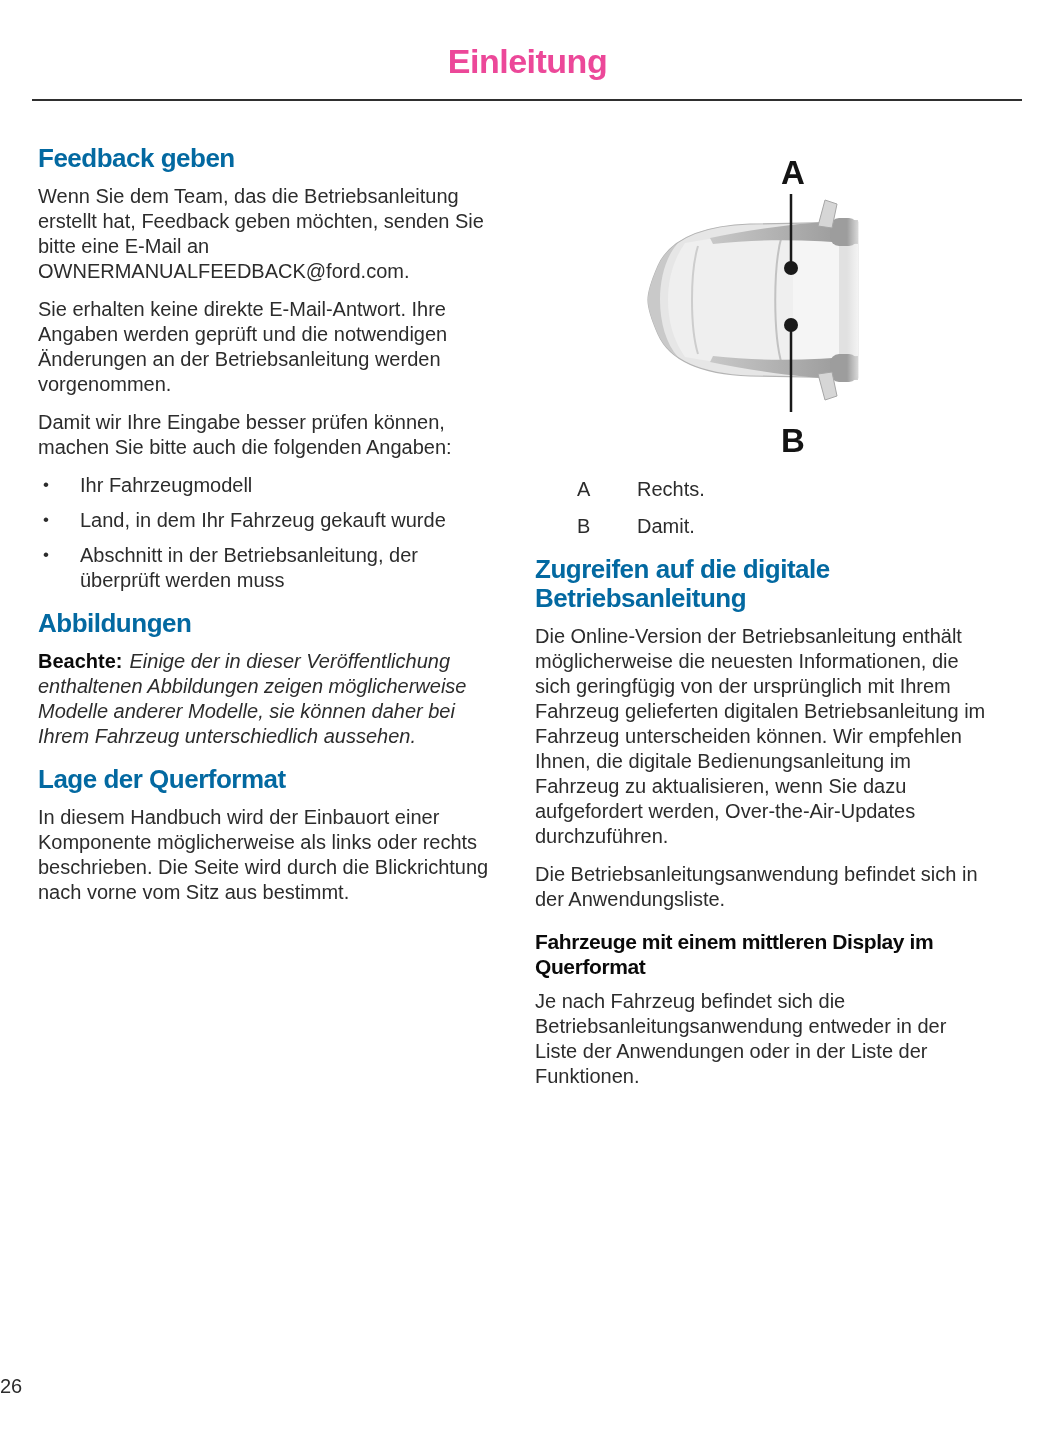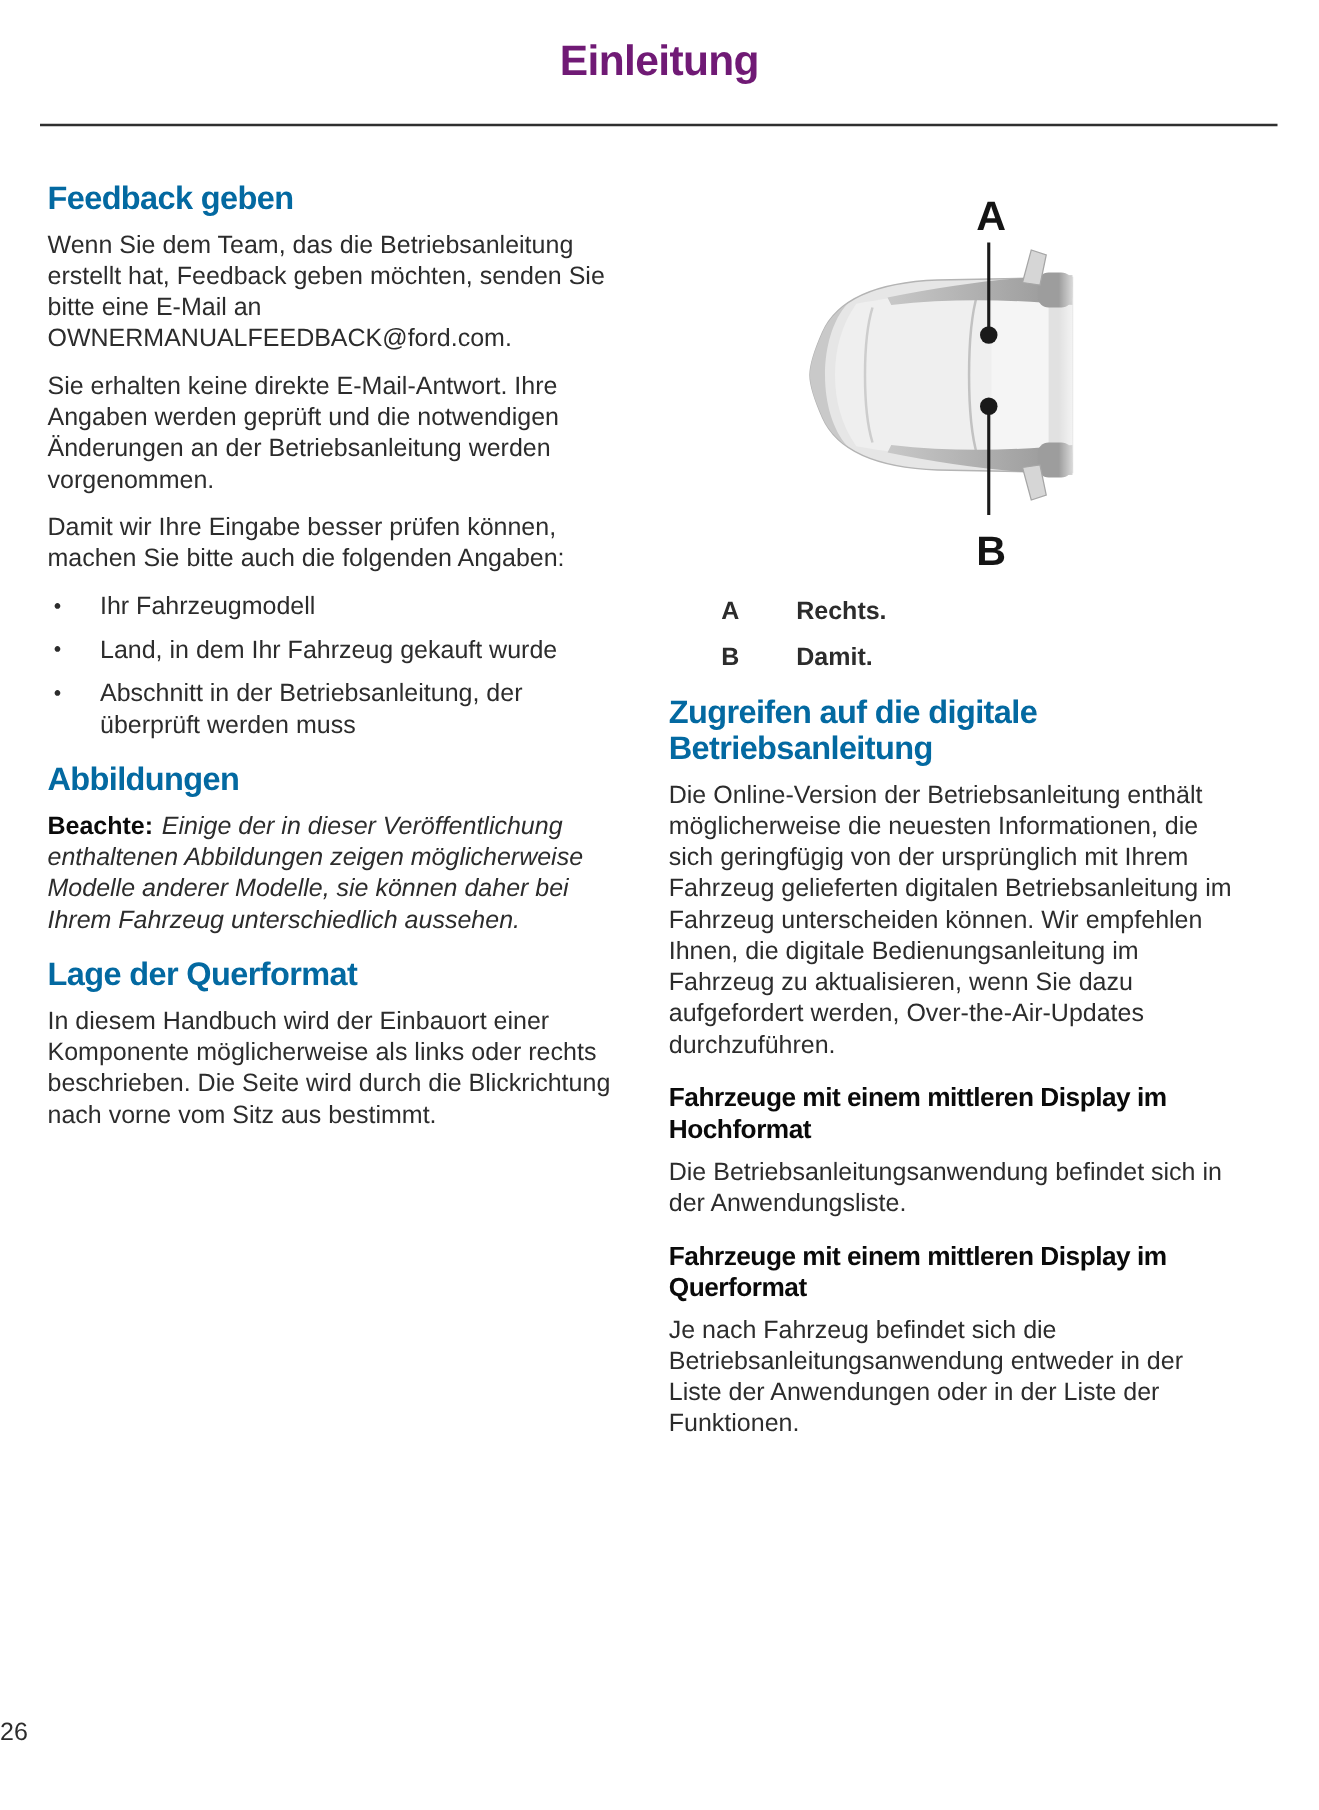--- a/index.html
+++ b/index.html
@@ -11,26 +11,26 @@
   .page {
     position: relative;
     width: 1055px;
     height: 1448px;
     margin: 0 auto;
     background: #ffffff;
     overflow: hidden;
   }
   .page-title {
     position: absolute;
-    top: 30px; left: 0; right: 0;
+    top: 42px; left: 0; right: 0;
     text-align: center;
     font-size: 34px;
     font-weight: 800;
     letter-spacing: -0.5px;
-    color: #701a75;
+    color: #ec4899;
   }
   .title-rule {
     position: absolute;
     top: 99px; left: 32px; right: 33px;
     height: 2px;
     background: #2f2f2f;
   }
   .col { position: absolute; top: 132px; }
   .col-left  { left: 38px;  width: 455px; }
   .col-right { left: 535px; width: 458px; }
@@ -77,21 +77,21 @@
 
   .figure { position: relative; width: 458px; height: 335px; margin-top: 8px; }
   .figure svg { display: block; }
   .figure text {
     font-family: "Liberation Sans", "DejaVu Sans", sans-serif;
     font-weight: 800;
     font-size: 33px;
     fill: #141414;
   }
 
-  .legend { margin: 2px 0 6px 0; font-weight: bold; }
+  .legend { margin: 2px 0 6px 0; }
   .legend-row { margin-bottom: 12px; font-size: 20px; line-height: 1.25; }
   .legend-key { display: inline-block; margin-left: 42px; width: 60px; }
 
   .page-number {
     position: absolute;
     bottom: 50px; left: 0; right: 0;
     text-align: left;
     font-size: 20px;
     color: #2c2c2c;
   }
@@ -177,21 +177,20 @@
         <span class="legend-key">A</span><span class="legend-val">Rechts.</span>
       </div>
       <div class="legend-row">
         <span class="legend-key">B</span><span class="legend-val">Damit.</span>
       </div>
     </div>
 
     <h2>Zugreifen auf die digitale Betriebsanleitung</h2>
     <p>Die Online-Version der Betriebsanleitung enthält möglicherweise die neuesten Informationen, die sich geringfügig von der ursprünglich mit Ihrem Fahrzeug gelieferten digitalen Betriebsanleitung im Fahrzeug unterscheiden können. Wir empfehlen Ihnen, die digitale Bedienungsanleitung im Fahrzeug zu aktualisieren, wenn Sie dazu aufgefordert werden, Over-the-Air-Updates durchzuführen.</p>
 
-    <h3>Fahrzeuge mit einem mittleren Display im Hochformat</h3>
     <p>Die Betriebsanleitungsanwendung befindet sich in der Anwendungsliste.</p>
 
     <h3>Fahrzeuge mit einem mittleren Display im Querformat</h3>
     <p>Je nach Fahrzeug befindet sich die Betriebsanleitungsanwendung entweder in der Liste der Anwendungen oder in der Liste der Funktionen.</p>
   </div>
 
   <div class="page-number">26</div>
 
 </div>
 

